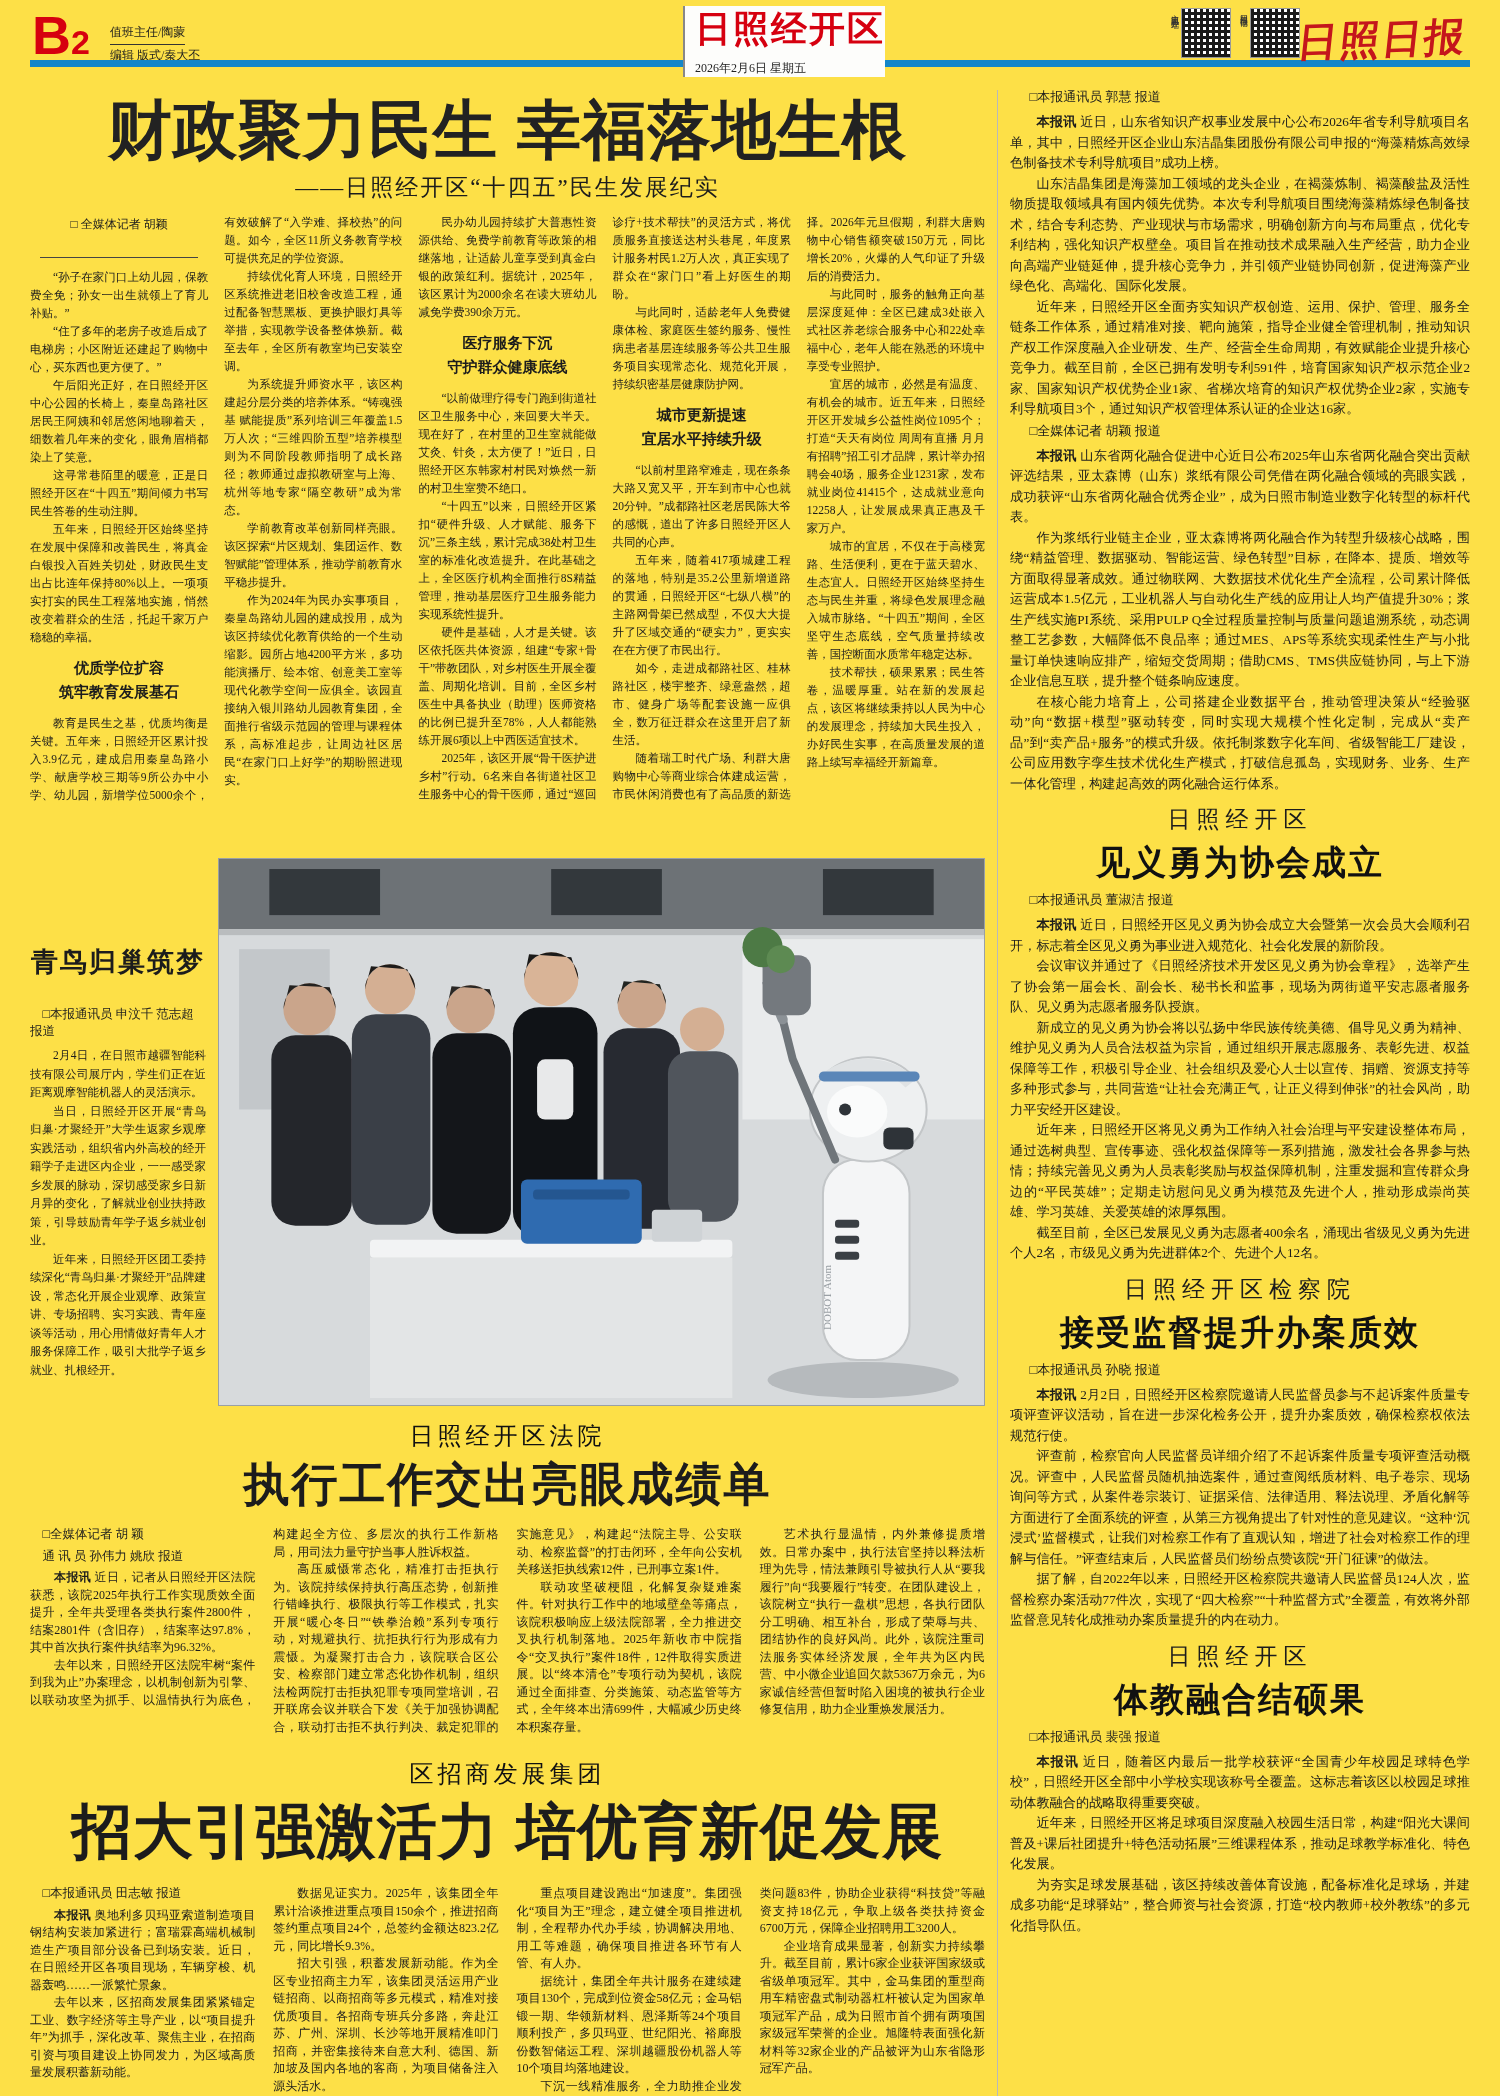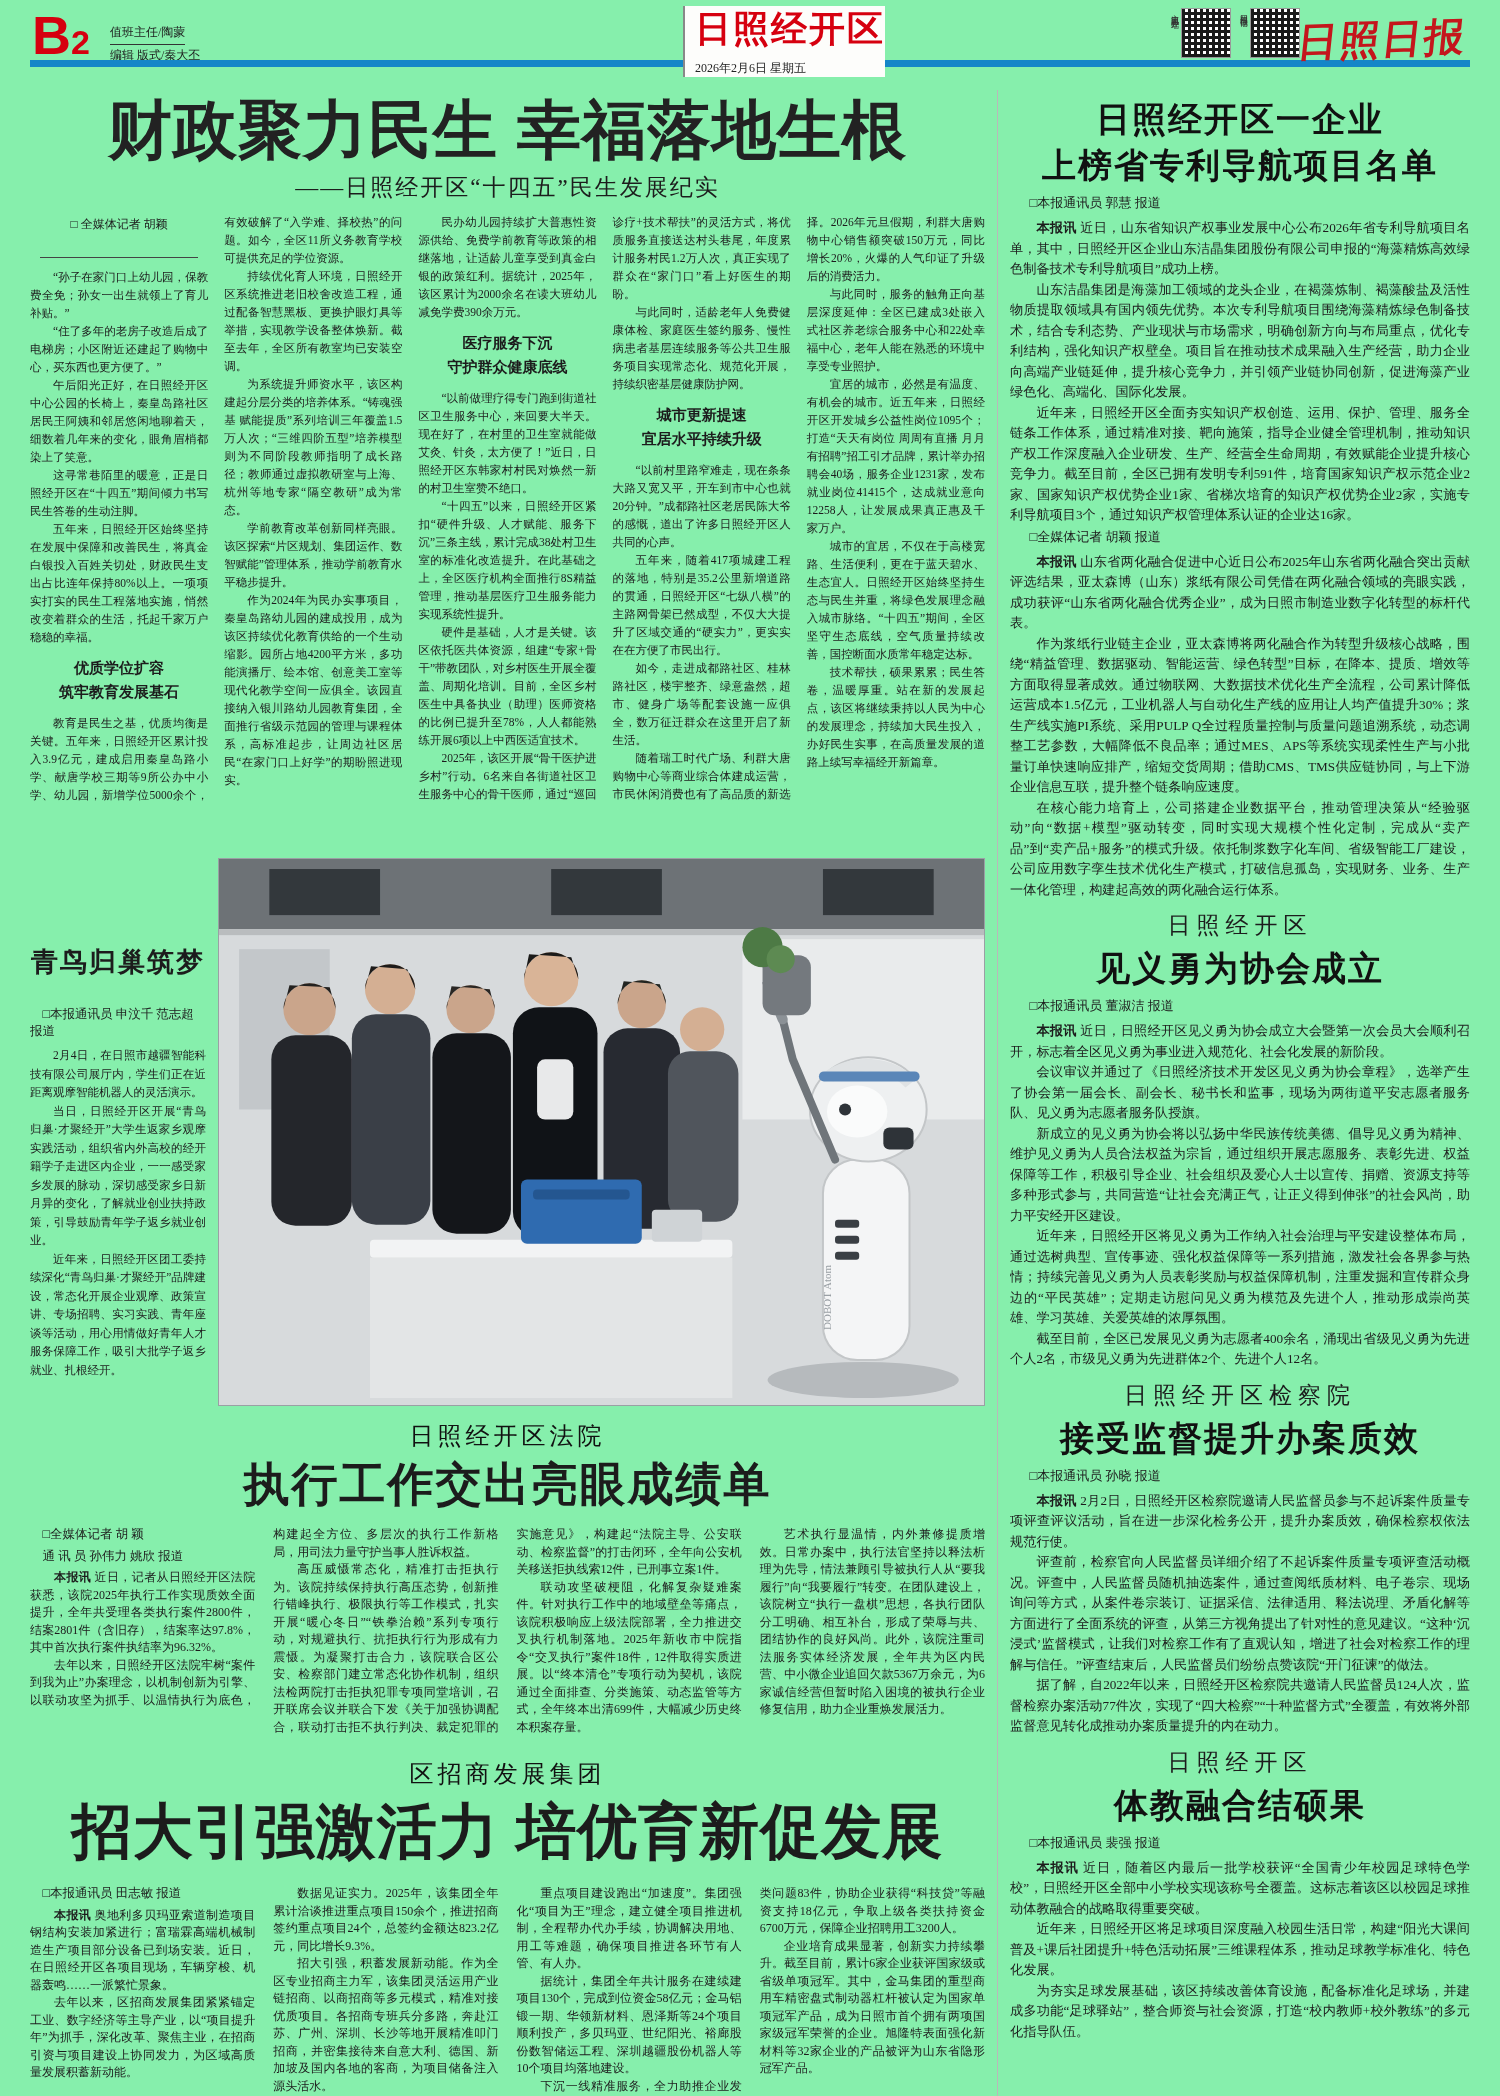--- a/index.html
+++ b/index.html
@@ -1,16 +1,16 @@
 <!DOCTYPE html>
 <html><head>
 <meta charset="utf-8">
 <style>
   html,body{margin:0;padding:0;background:#e8e8e4;}
-  .page{position:relative;width:1500px;height:2096px;margin:0 auto;background:#86efac;
+  .page{position:relative;width:1500px;height:2096px;margin:0 auto;background:#fde047;
         font-family:"Liberation Serif","DejaVu Serif",serif;color:#1c1c1c;overflow:hidden;}
   
   .header{position:relative;height:86px;padding:0 30px;}
   .edition{position:absolute;left:32px;top:8px;color:#d6000f;font-family:"Liberation Sans",sans-serif;
            font-weight:bold;font-size:34px;line-height:1;}
   .edition::first-letter{font-size:54px;}
   .staff{position:absolute;left:110px;top:22px;font-size:12px;line-height:20px;}
   .staff .s1{border-bottom:1px solid #333;display:inline-block;padding-bottom:2px;}
   .section-block{position:absolute;left:683px;top:6px;width:190px;background:#fdfdfb;z-index:2;
                  border-left:2px solid #888;padding-left:10px;}
@@ -254,22 +254,20 @@
         </div>
       </div>
 
     </div>
 
     <div class="vrule"></div>
 
     <div class="sidebar">
 
       <div class="sb-article">
-        <div class="sb-headline" style="white-space:pre-line;margin-top:10px;">日照经开区一企业
-上榜省专利导航项目名单</div>
         <div class="sb-byline">□本报通讯员  郭慧  报道</div>
         <div class="sb-body">
             <p class="para"><b>本报讯</b> 近日，山东省知识产权事业发展中心公布2026年省专利导航项目名单，其中，日照经开区企业山东洁晶集团股份有限公司申报的“海藻精炼高效绿色制备技术专利导航项目”成功上榜。</p>
             <p class="para">山东洁晶集团是海藻加工领域的龙头企业，在褐藻炼制、褐藻酸盐及活性物质提取领域具有国内领先优势。本次专利导航项目围绕海藻精炼绿色制备技术，结合专利态势、产业现状与市场需求，明确创新方向与布局重点，优化专利结构，强化知识产权壁垒。项目旨在推动技术成果融入生产经营，助力企业向高端产业链延伸，提升核心竞争力，并引领产业链协同创新，促进海藻产业绿色化、高端化、国际化发展。</p>
             <p class="para">近年来，日照经开区全面夯实知识产权创造、运用、保护、管理、服务全链条工作体系，通过精准对接、靶向施策，指导企业健全管理机制，推动知识产权工作深度融入企业研发、生产、经营全生命周期，有效赋能企业提升核心竞争力。截至目前，全区已拥有发明专利591件，培育国家知识产权示范企业2家、国家知识产权优势企业1家、省梯次培育的知识产权优势企业2家，实施专利导航项目3个，通过知识产权管理体系认证的企业达16家。</p>
           </div>
       </div>
 
       <div class="sb-article">
         <div class="sb-byline">□全媒体记者  胡颖  报道</div>

